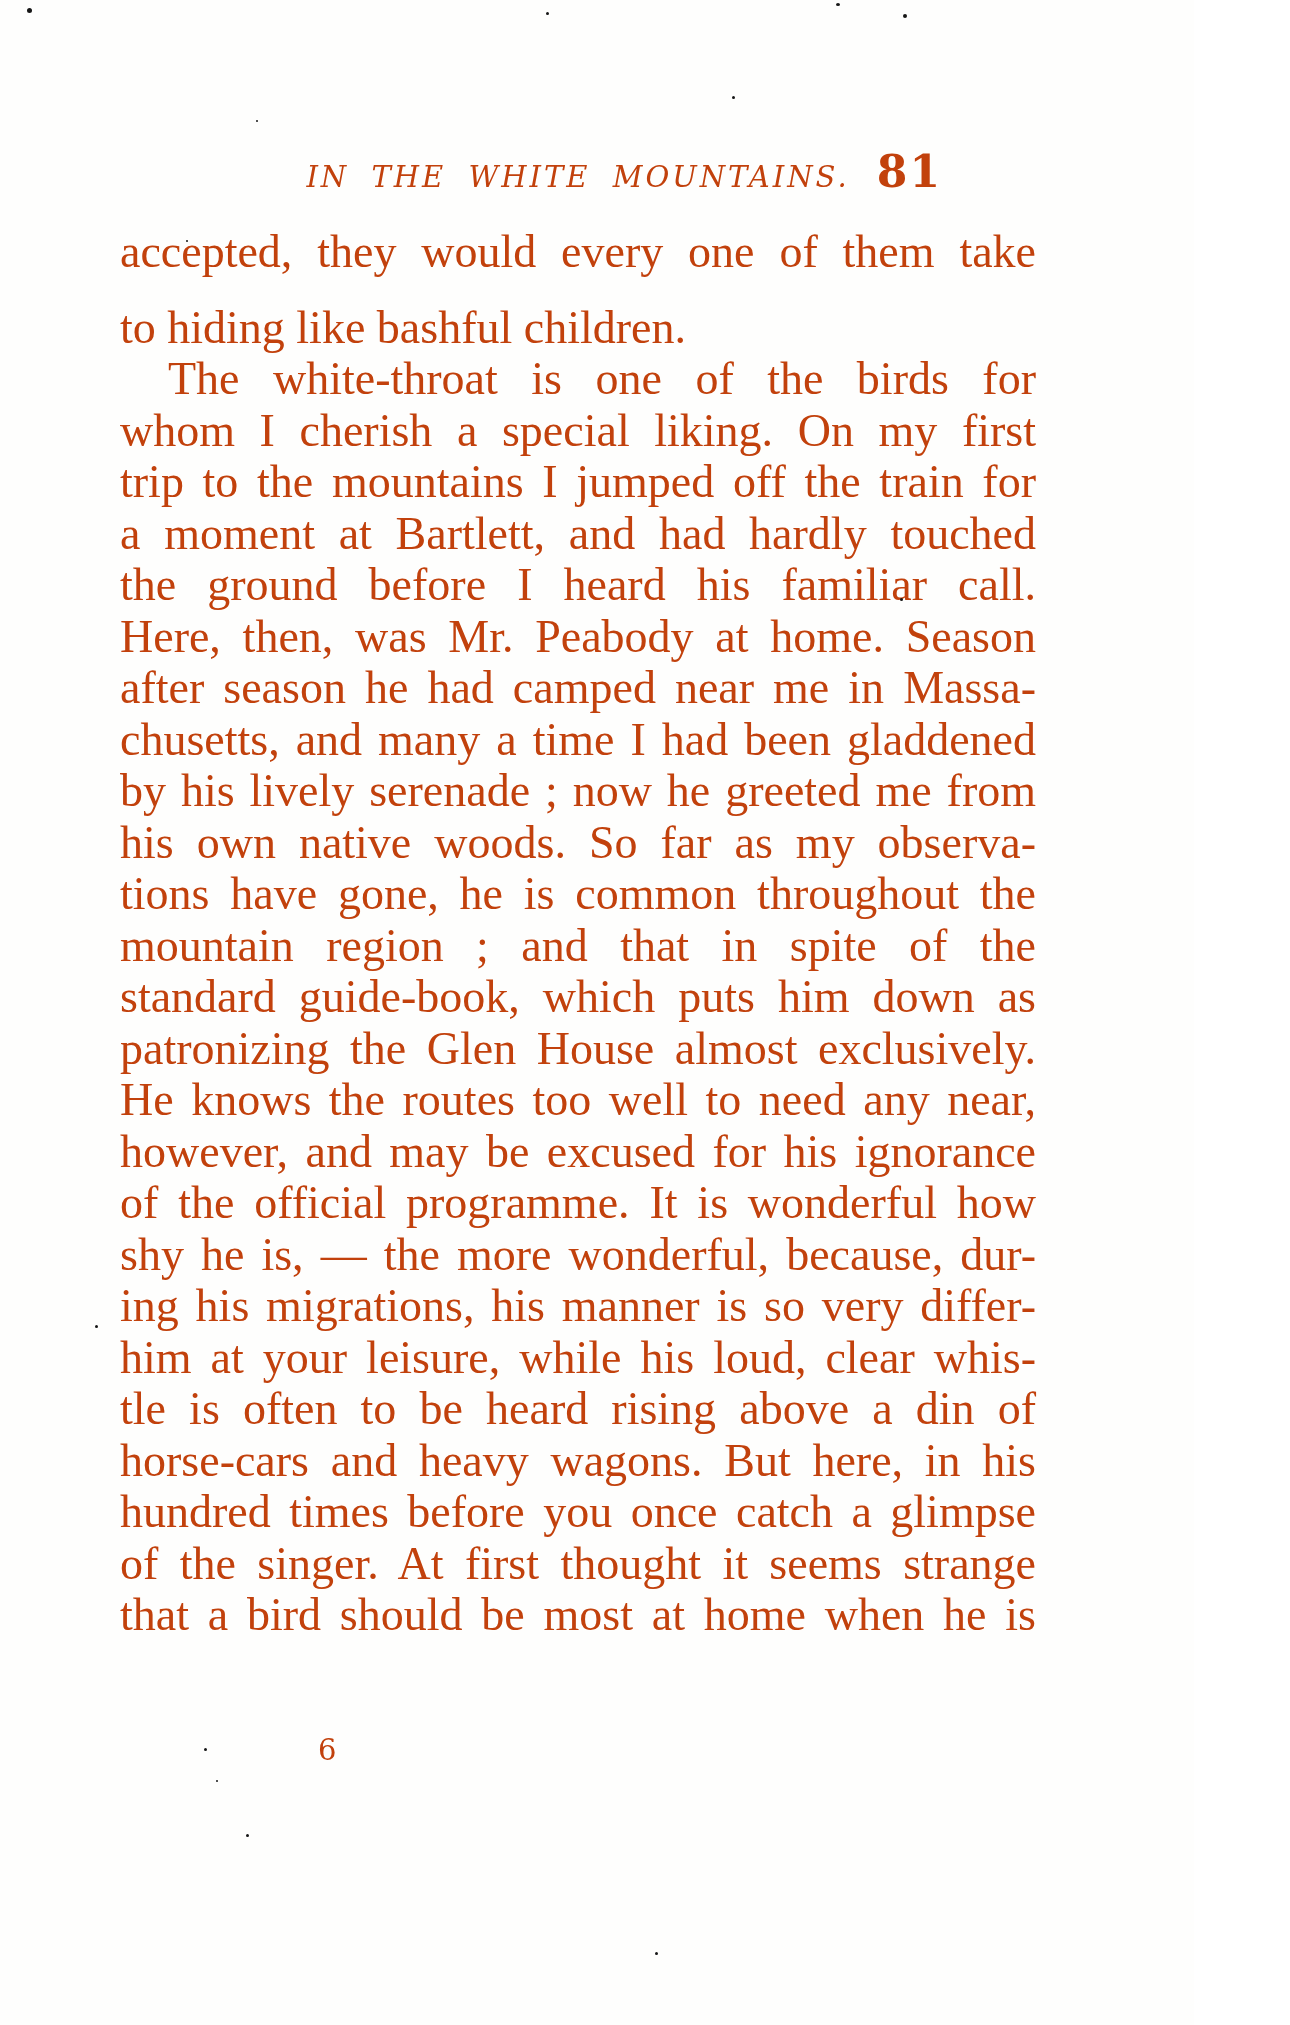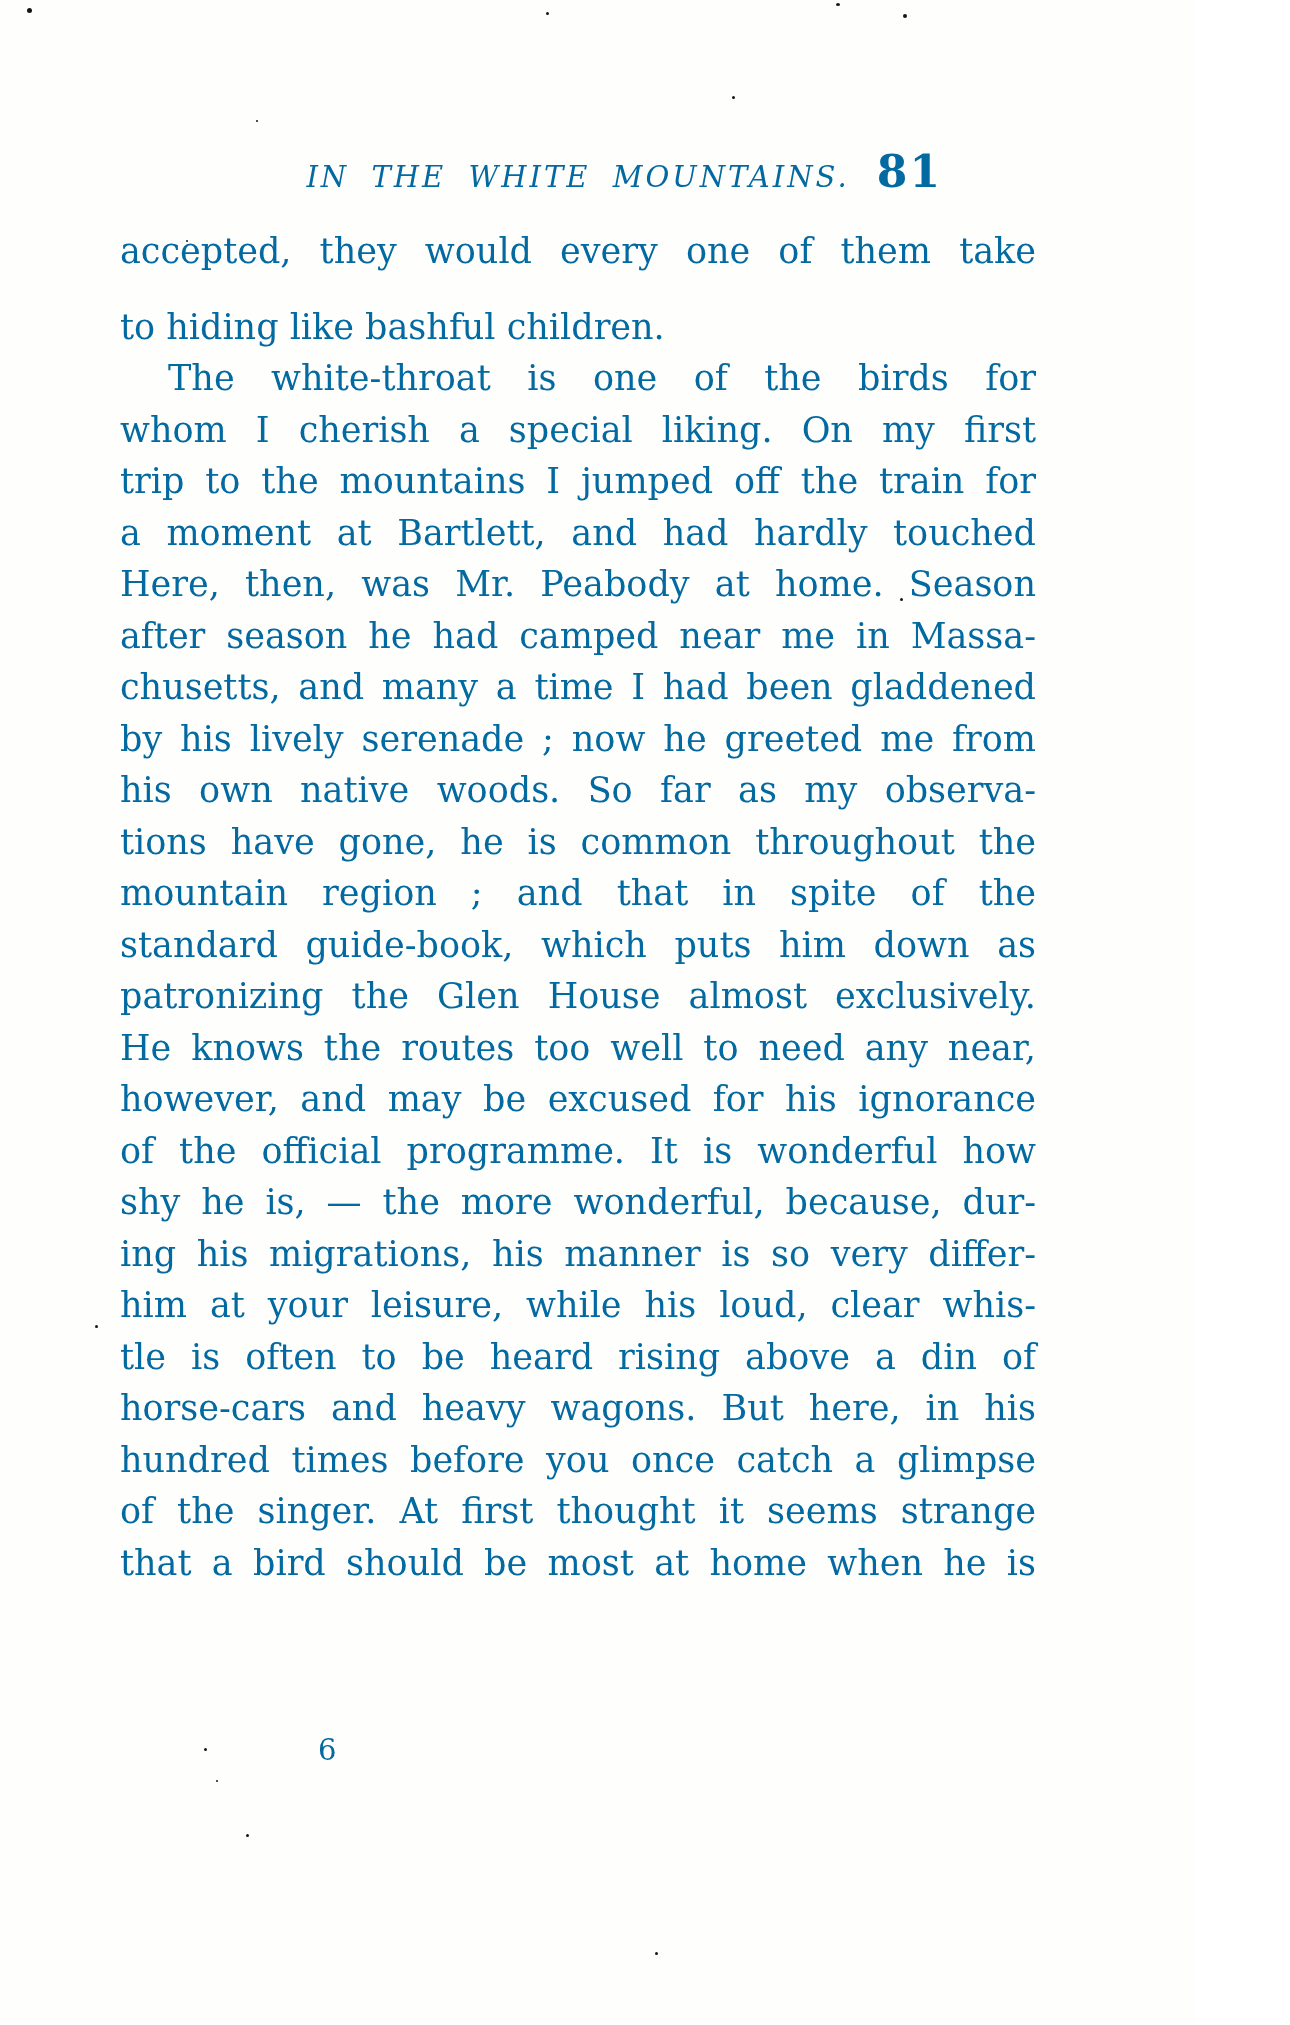--- a/index.html
+++ b/index.html
@@ -3,21 +3,21 @@
 <meta charset="utf-8">
 <style>
   html, body { margin: 0; padding: 0; background: #ffffff; }
   .page {
     position: relative;
     width: 1194px;
     height: 2025px;
     background: #fefefd;
     overflow: hidden;
     font-family: "DejaVu Serif", "Liberation Serif", serif;
-    color: #0369a1;
+    color: #c2410c;
   }
   .running-head {
     position: absolute;
     top: 160px;
     left: 120px;
     width: 916px;
     text-align: center;
     font-style: italic;
     font-size: 29px;
     letter-spacing: 3px;
@@ -32,22 +32,23 @@
     font-weight: bold;
     font-size: 44px;
     letter-spacing: 2px;
     line-height: 1;
   }
   .body-text {
     position: absolute;
     top: 226px;
     left: 120px;
     width: 916px;
-    font-size: 35px;
+    font-size: 46px;
     line-height: 51.5px;
+    font-family: Liberation Serif, serif;
   }
   .paragraph { margin: 0; }
   .line {
     text-align: justify;
     text-align-last: justify;
     white-space: normal;
   }
   .line.para-last { text-align-last: left; margin-top: 24px; }
   .line.indent { text-indent: 48px; }
   .sig {
@@ -76,20 +77,21 @@
   <div class="body-text">
       <div class="paragraph">
         <div class="line">accepted, they would every one of them take</div>
         <div class="line para-last">to hiding like bashful children.</div>
       </div>
       <div class="paragraph">
         <div class="line indent">The white-throat is one of the birds for</div>
         <div class="line">whom I cherish a special liking. On my first</div>
         <div class="line">trip to the mountains I jumped off the train for</div>
         <div class="line">a moment at Bartlett, and had hardly touched</div>
+        <div class="line">the ground before I heard his familiar call.</div>
         <div class="line">Here, then, was Mr. Peabody at home. Season</div>
         <div class="line">after season he had camped near me in Massa-</div>
         <div class="line">chusetts, and many a time I had been gladdened</div>
         <div class="line">by his lively serenade ; now he greeted me from</div>
         <div class="line">his own native woods. So far as my observa-</div>
         <div class="line">tions have gone, he is common throughout the</div>
         <div class="line">mountain region ; and that in spite of the</div>
         <div class="line">standard guide-book, which puts him down as</div>
         <div class="line">patronizing the Glen House almost exclusively.</div>
         <div class="line">He knows the routes too well to need any near,</div>

